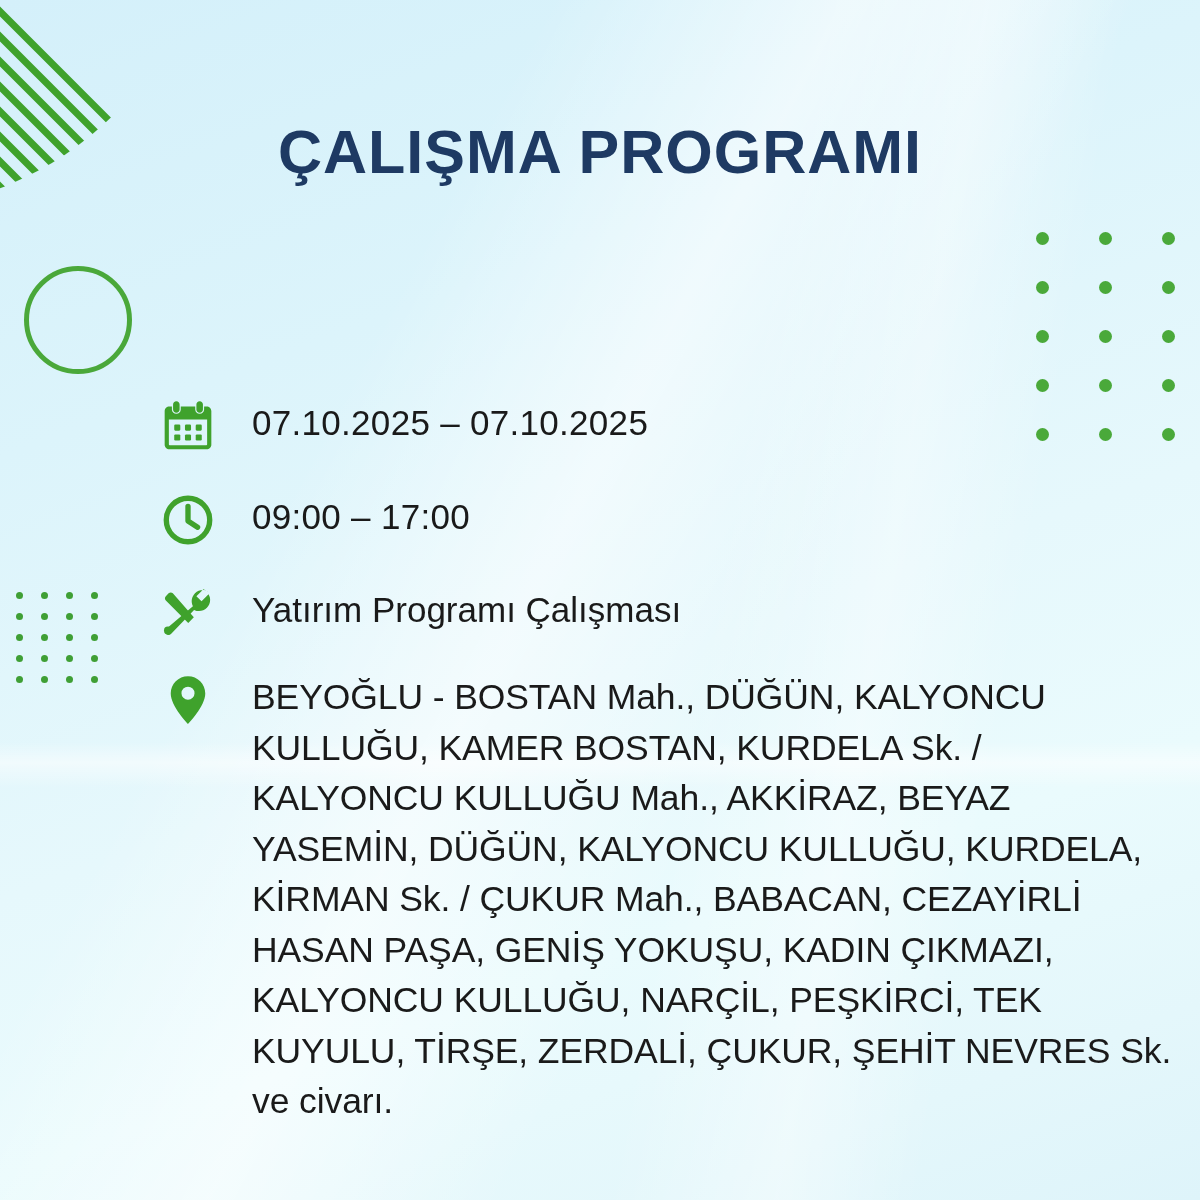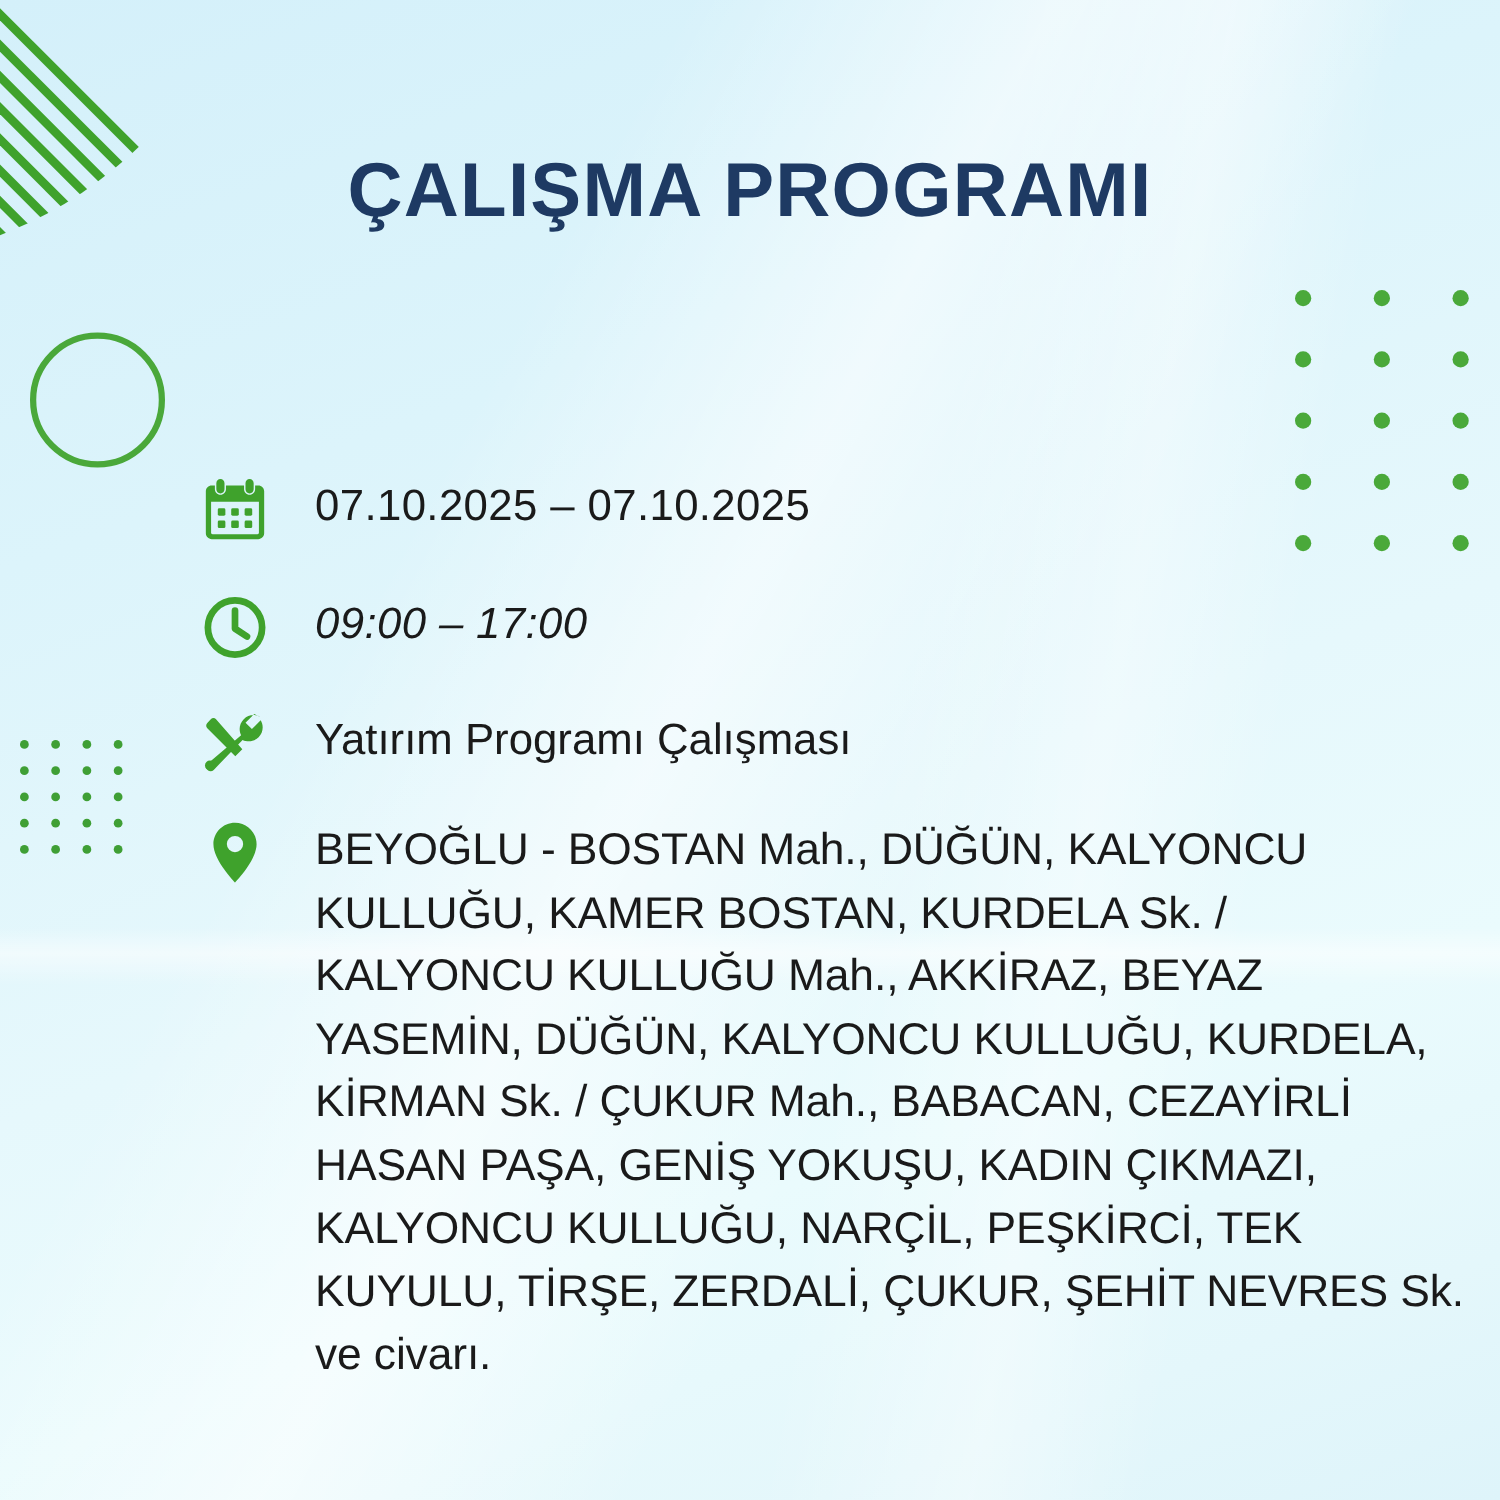--- a/index.html
+++ b/index.html
@@ -71,29 +71,29 @@
     font-family:"Liberation Sans", sans-serif;
     font-weight:bold;
     font-size:61px;
     letter-spacing:1px;
     color:#1e3a63;
     line-height:1;
     margin-top:14px;
   }
 
   
-  #info{ position:absolute; left:160px; top:378px; width:1020px; }
+  #info{ position:absolute; left:160px; top:396px; width:1020px; }
   .row{ display:flex; align-items:flex-start; margin-bottom:15px; }
   .row .ico{ width:92px; flex:0 0 92px; display:flex; justify-content:flex-start; padding-top:2px; }
   .row .txt{
     font-size:35px; color:#1a1a1a; line-height:1.0;
     font-family:"Liberation Sans", sans-serif;
   }
   #row-date{ margin-bottom:36px; }
-  #row-time{ margin-bottom:34px;font-style:italic; }
+  #row-time{ margin-bottom:34px; }
   #row-work{ margin-bottom:30px;margin-top:12px; }
   #row-date .txt,#row-time .txt{ padding-top:9px; letter-spacing:.3px; }
   #row-work .txt{ padding-top:10px; }
   #row-loc .txt{
     font-size:35.5px;
     line-height:50.5px;
     letter-spacing:-0.1px;
     width:930px;
     padding-top:2px;
   }

